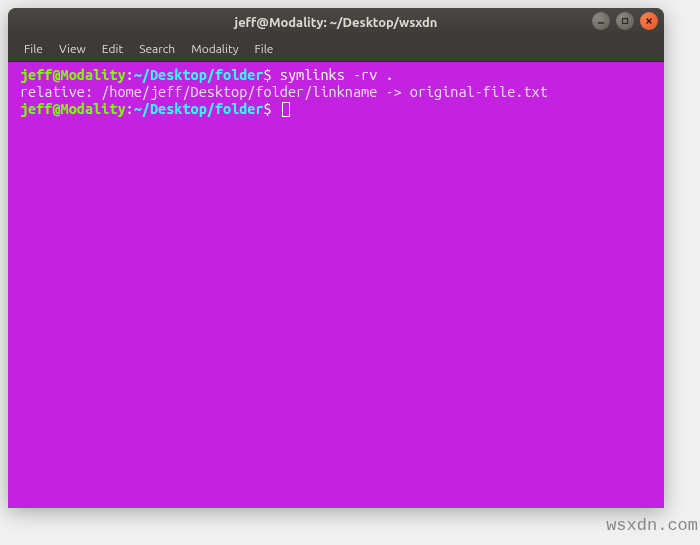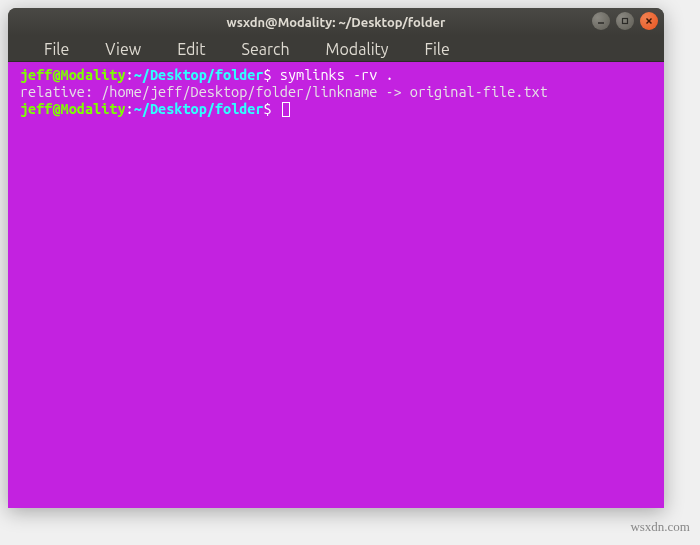--- a/index.html
+++ b/index.html
@@ -72,24 +72,23 @@
       height: 26px;
       background: #3c3b37;
       display: flex;
       align-items: center;
       padding: 0 8px;
       gap: 0;
       border-bottom: 1px solid #2c2b27;
     }
     .menu-item {
       color: #dfdbd2;
-      font-size: 16px;
+      font-size: 12px;
       padding: 3px 8px;
       cursor: pointer;
-      margin-left: 20px;
     }
     .terminal {
       background: #c322e0;
       height: calc(100% - 54px);
       padding: 4px 12px;
       font-family: "Ubuntu Mono", "DejaVu Sans Mono", monospace;
       font-size: 14.5px;
       line-height: 17px;
       color: #ffffff;
       overflow: hidden;
@@ -107,32 +106,32 @@
       display: inline-block;
       width: 8px;
       height: 15px;
       border: 1px solid #ffffff;
       vertical-align: text-bottom;
       margin-left: 2px;
     }
     .watermark {
       position: absolute;
       bottom: 10px;
-      right: 10px;
-      font-size: 13px;
+      right: 2px;
+      font-size: 17px;
       color: #888;
-      font-family: Liberation Serif, serif;
+      font-family: Liberation Mono, monospace;
     }
   </style>
 </head>
 <body>
 
 <div class="window">
   <div class="titlebar">
-    <span class="title">wsxdn@Modality: ~/Desktop/folder</span>
+    <span class="title">jeff@Modality: ~/Desktop/wsxdn</span>
     <div class="window-controls">
       <div class="win-btn min">
         <svg width="8" height="8" viewBox="0 0 8 8">
             <line x1="1" y1="6" x2="7" y2="6" stroke="#2b2a27" stroke-width="1.5"></line>
           </svg>
       </div>
       <div class="win-btn max">
         <svg width="8" height="8" viewBox="0 0 8 8">
             <rect x="1.5" y="1.5" width="5" height="5" fill="none" stroke="#2b2a27" stroke-width="1.2"></rect>
           </svg>

